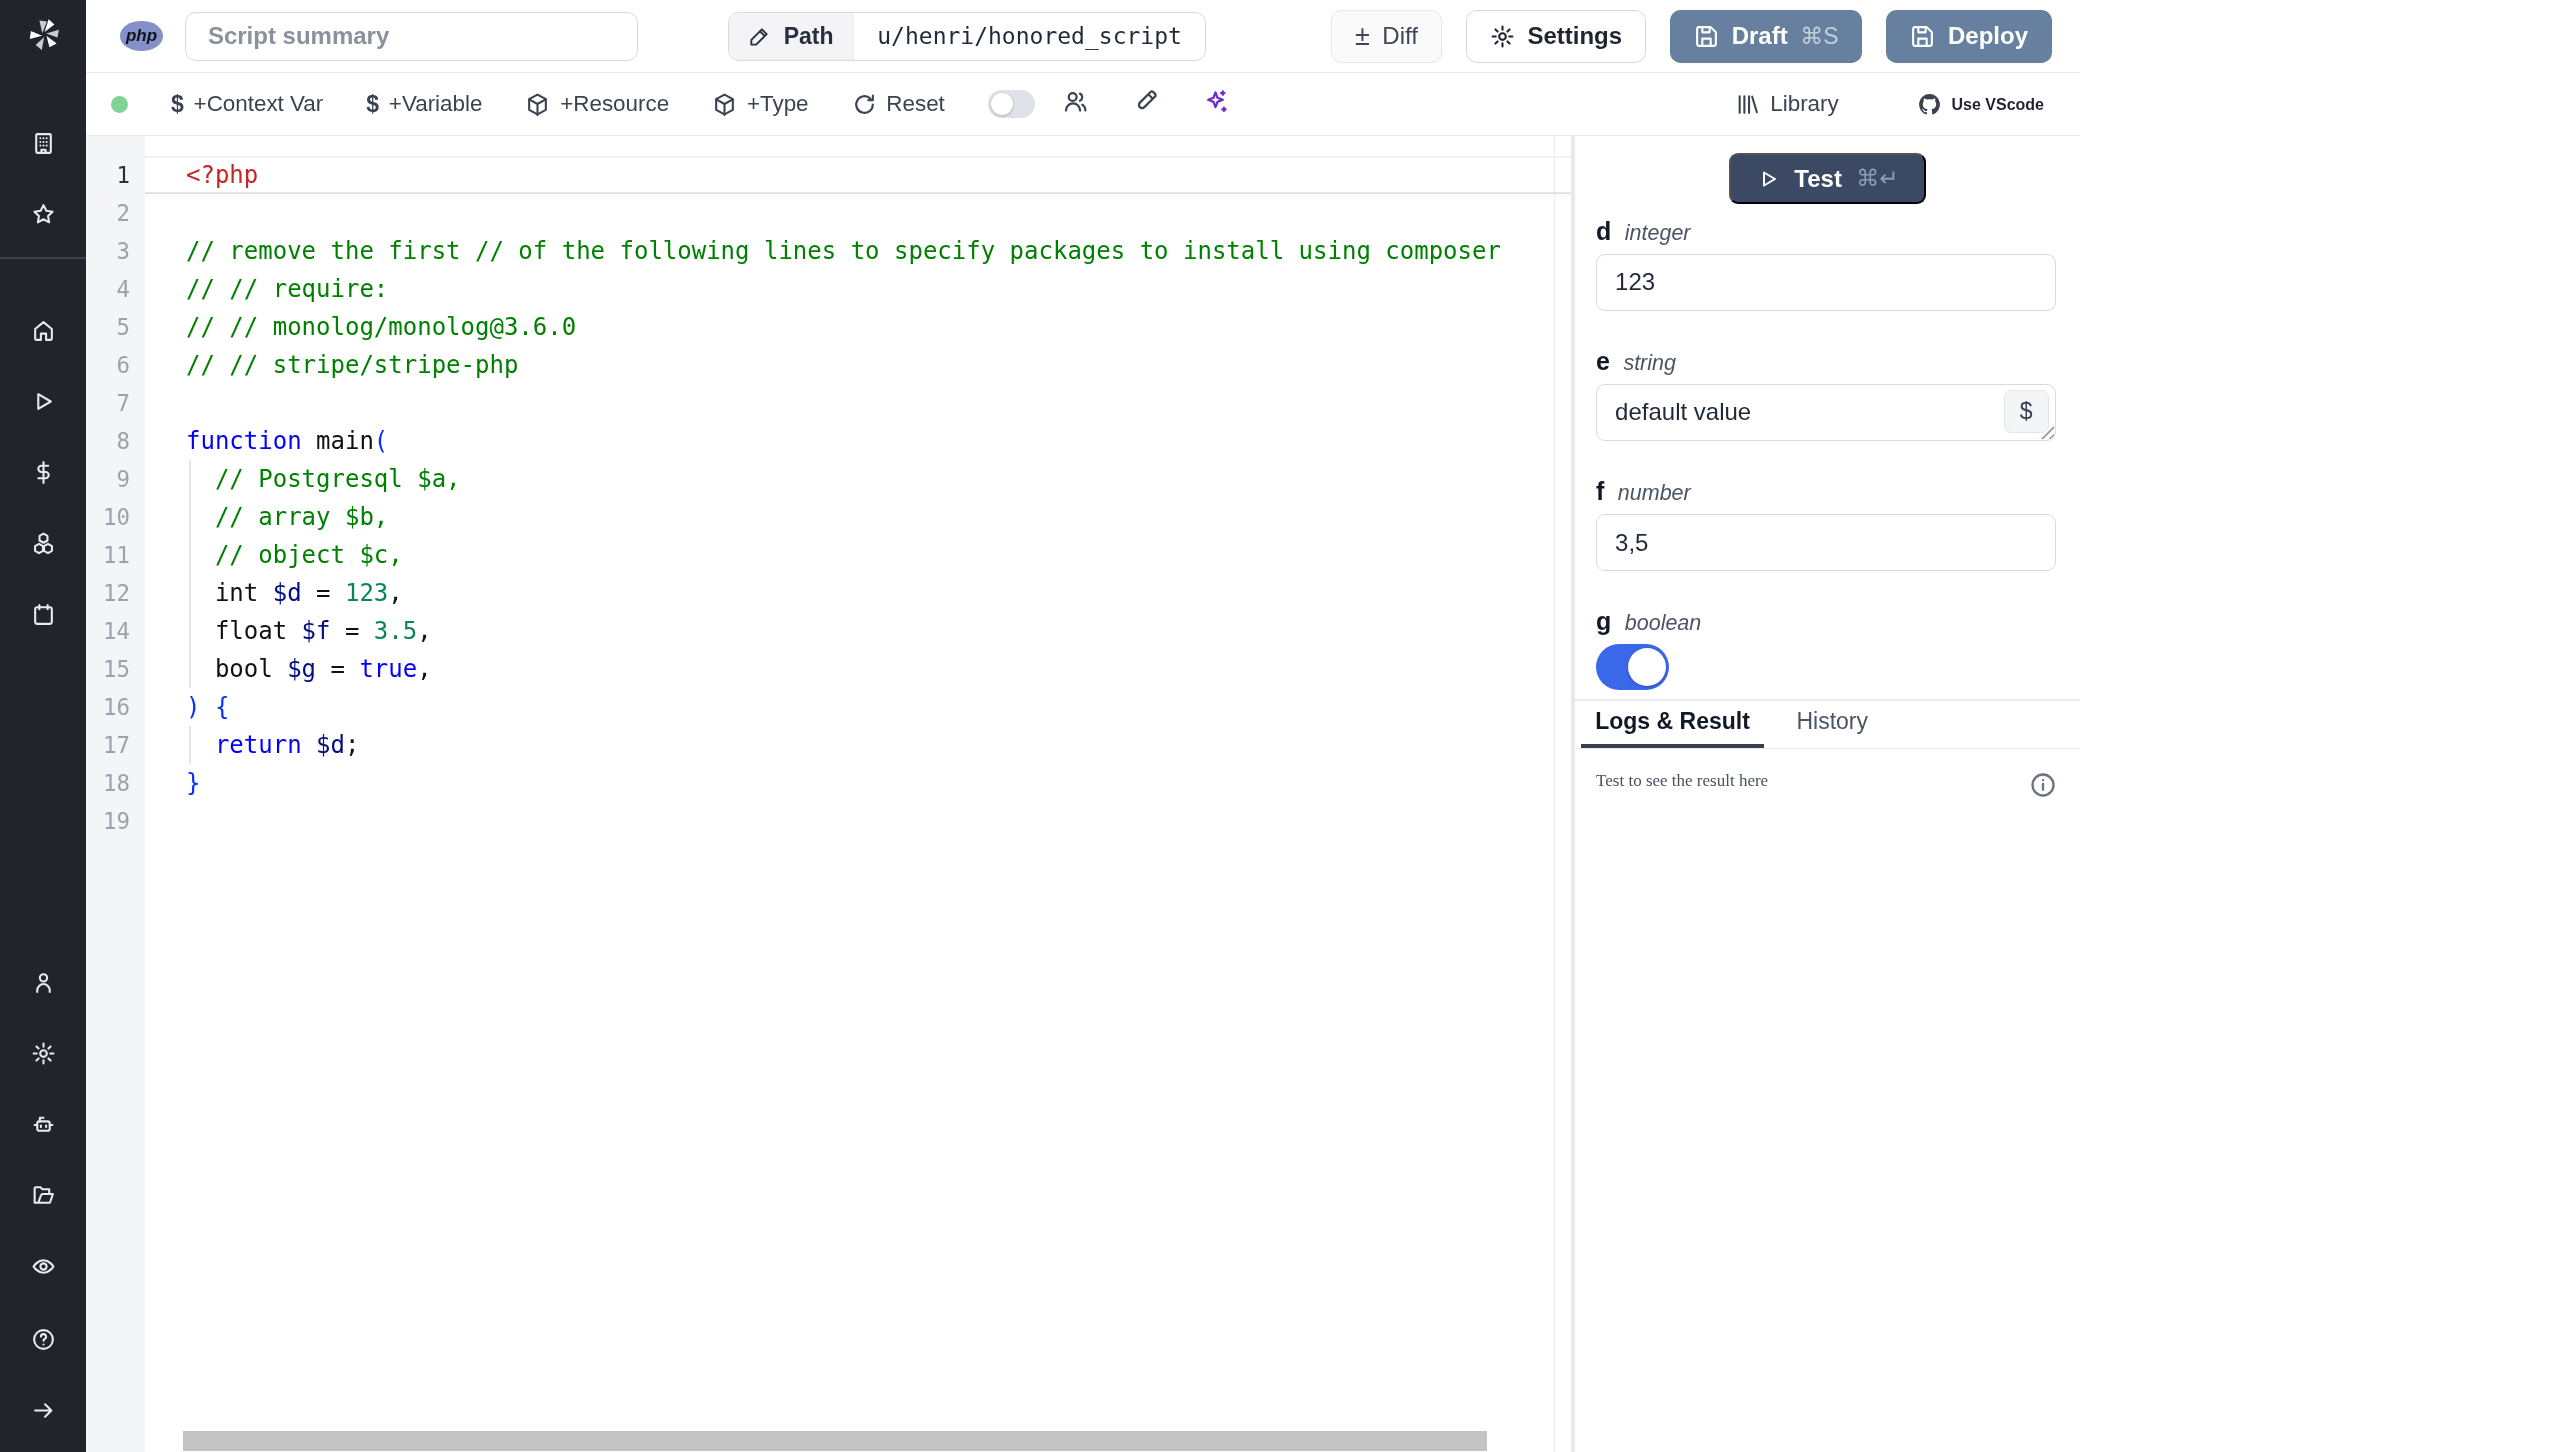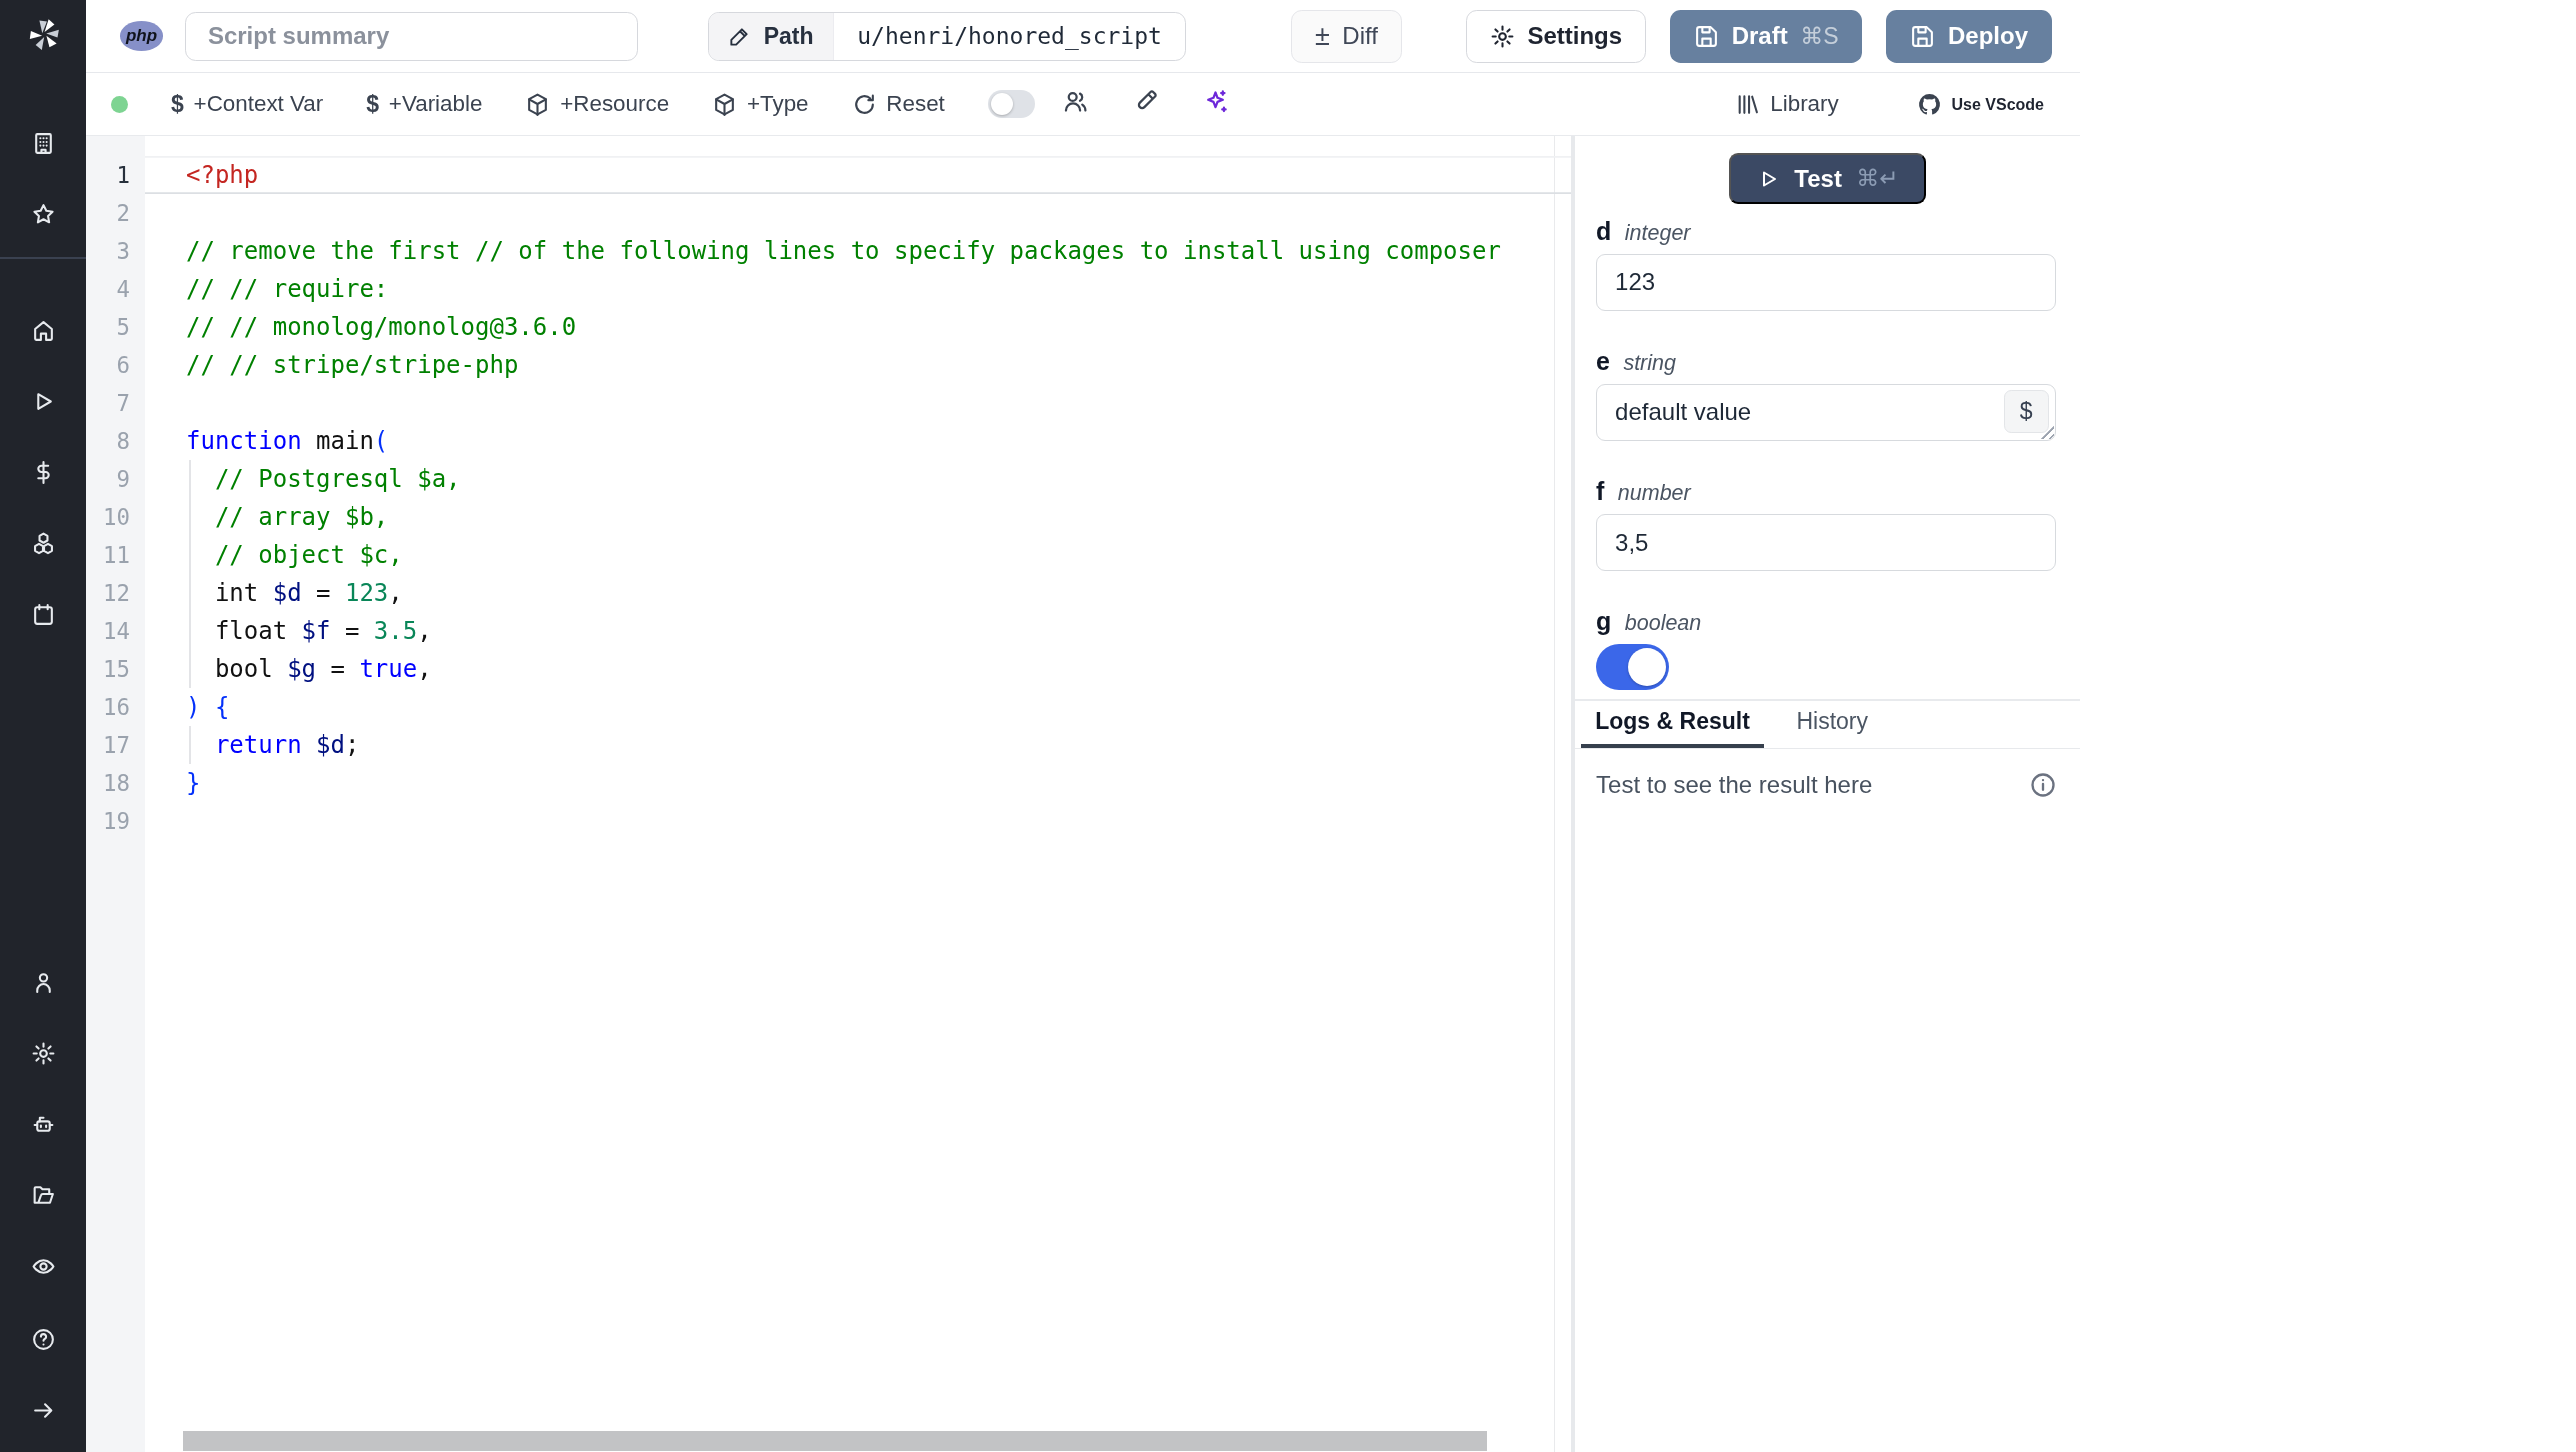--- a/index.html
+++ b/index.html
@@ -33,21 +33,21 @@
   .summary-input::placeholder { color: #8b919c; }
   .topbar-spacer { flex: 1; }
   .path-group { display: flex; align-items: stretch; height: 49px; border: 1.8px solid #d6d8dd; border-radius: 10.7px; overflow: hidden; cursor: pointer; background: #fff; }
   .path-left { display: flex; align-items: center; gap: 12.5px; background: #f4f4f6; padding: 0 19.7px; font-weight: 700; color: #27303f; font-size: 23px; }
   .path-left .icon svg { width: 23px; height: 23px; }
   .path-value { display: flex; align-items: center; padding: 0 23px; font-family: "DejaVu Sans Mono", monospace; font-size: 23px; color: #1f2937; border-left: 0.9px solid #ececf0; }
   .topbar-actions { display: flex; align-items: center; gap: 24px; margin-left: 36px; }
   .btn { display: inline-flex; align-items: center; justify-content: center; gap: 12.5px; height: 53px; border-radius: 10.7px; font-size: 24px; cursor: pointer; border: 1.8px solid transparent; white-space: nowrap; }
   .btn-diff { background: #fafafa; border-color: #e5e6ea; color: #3f4757; font-weight: 500; padding: 0 23px; }
   .btn-diff .glyph { font-size: 27px; font-weight: 500; }
-  .btn-settings { background: #fff; border-color: #d6d8dd; color: #1f2430; font-weight: 700; padding: 16px 23px; margin-left: 40px; }
+  .btn-settings { background: #fff; border-color: #d6d8dd; color: #1f2430; font-weight: 700; padding: 16px 23px; }
   .btn-primary { background: var(--deploy-bg); color: #fff; font-weight: 700; padding: 0 23px; }
   .btn-primary .shortcut { color: rgba(255,255,255,.62); font-weight: 500; font-size: 23px; }
   .btn .icon { color: inherit; }
 
   
   .toolbar { height: 63px; border-bottom: 0.9px solid #e8eaed; display: flex; align-items: center; padding: 0 36px 0 25px; gap: 43px; background: #fff; flex-shrink: 0; }
   .status-dot { width: 17px; height: 17px; border-radius: 50%; background: var(--status-green); flex-shrink: 0; }
   .tool-btn { display: inline-flex; align-items: center; gap: 9.8px; color: #3b4350; font-size: 22.4px; font-weight: 500; cursor: pointer; white-space: nowrap; }
   .tool-btn .glyph { font-size: 23px; }
   .toggle-sm { width: 47px; height: 28px; border-radius: 894px; background: #dfe2e7; position: relative; cursor: pointer; flex-shrink: 0; }
@@ -106,21 +106,21 @@
   .tab { padding: 5.4px 14.3px 9px; font-size: 23px; color: #4b5563; cursor: pointer; border-bottom: 4.5px solid transparent; margin-right: 18px; }
   .tab.active { color: #111827; font-weight: 600; border-bottom-color: #36404d; }
   .logs-box { margin: 6.3px 16px 0 6.3px; height: 332px; background: #eff1f4; padding: 14.3px 19.7px; flex-shrink: 0; }
   .logs-actions { display: flex; justify-content: flex-end; align-items: center; gap: 14.3px; color: #3f4757; font-size: 22.4px; }
   .logs-actions .icon { cursor: pointer; }
   .logs-actions .icon svg { width: 25px; height: 25px; }
   .autoscroll { display: flex; align-items: center; gap: 10.7px; cursor: pointer; }
   .autoscroll .icon svg { width: 21.5px; height: 21.5px; }
   .no-logs { margin-top: 32px; font-family: "DejaVu Sans Mono", monospace; font-size: 24px; color: #3c4654; }
   .result-row { border-top: 1.8px solid #e7e9ec; margin-top: 0; padding: 21.5px 23px 0 21.5px; flex: 1; display: flex; justify-content: space-between; align-items: flex-start; }
-  .result-text { font-size: 24px; color: #48525f; }
+  .result-text { font-size: 17px; color: #48525f; font-family: Liberation Serif, serif; }
   .info-icon { color: #6b7280; cursor: pointer; }
   .info-icon svg { width: 28px; height: 28px; }
 </style>
 </head>
 <body>
 
 <div class="app">
 
   <aside class="sidebar">
     <div class="logo">

